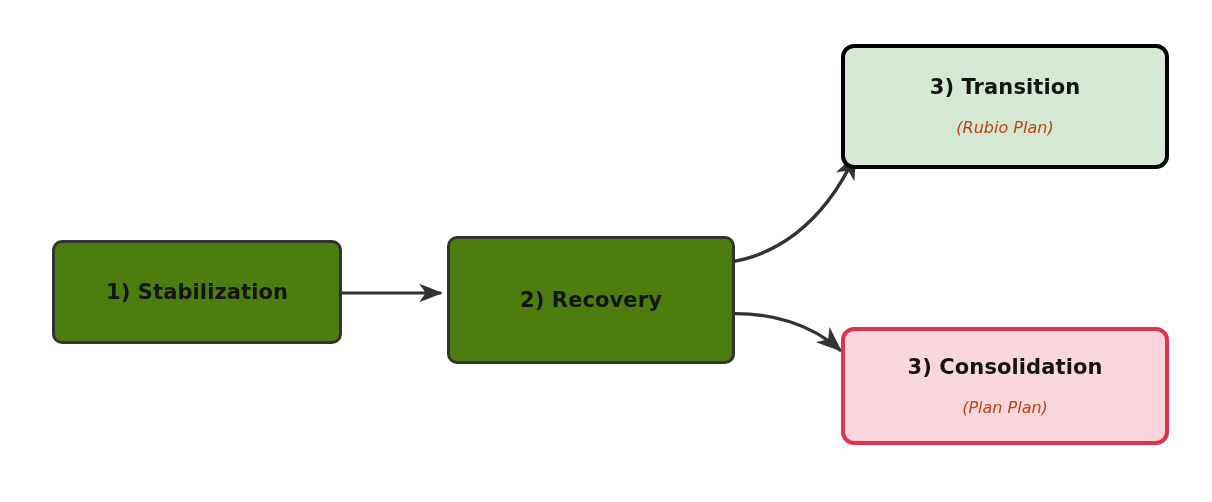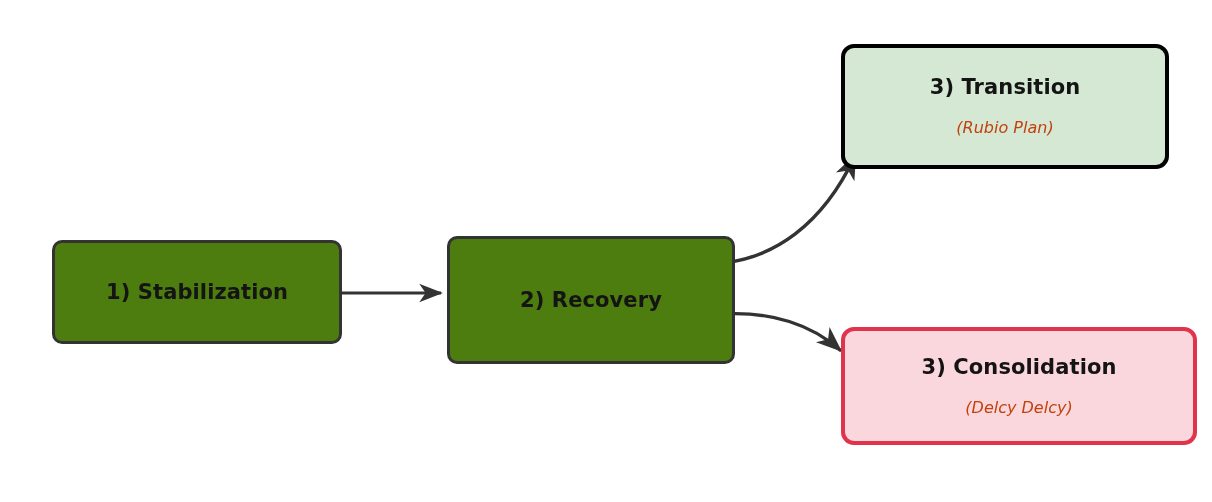--- a/index.html
+++ b/index.html
@@ -61,21 +61,21 @@
     font-style: italic;
     color: #c2410c;
     line-height: 1.15;
     margin-top: 20px;
   }
 
   
   #node-stabilization { left: 52px;  top: 240px; width: 290px; height: 104px; }
   #node-recovery      { left: 447px; top: 236px; width: 288px; height: 128px; }
   #node-transition    { left: 841px; top: 44px;  width: 328px; height: 125px; }
-  #node-consolidation { left: 841px; top: 327px; width: 356px; height: 118px; }
+  #node-consolidation { left: 841px; top: 327px; width: 328px; height: 118px; }
 </style>
 </head>
 <body>
 
 <div id="diagram-canvas">
 
   <svg class="edge-layer" viewBox="0 0 1212 502" width="1212" height="502" xmlns="http://www.w3.org/2000/svg">
     <defs>
       <marker id="arrowhead-straight" markerWidth="9" markerHeight="9" refX="7.4" refY="3.2" orient="auto" markerUnits="strokeWidth">
         <path d="M 0.6 0.3 L 8 3.2 L 0.6 6.1 L 2.6 3.2 Z" fill="#333333"></path>
@@ -100,16 +100,16 @@
     <div class="node-title">2) Recovery</div>
   </div>
 
   <div class="node node-outcome-positive" id="node-transition">
     <div class="node-title">3) Transition</div>
     <div class="node-subtitle">(Rubio Plan)</div>
   </div>
 
   <div class="node node-outcome-negative" id="node-consolidation">
     <div class="node-title">3) Consolidation</div>
-    <div class="node-subtitle">(Delcy Delcy)</div>
+    <div class="node-subtitle">(Plan Plan)</div>
   </div>
 
 </div>
 
 </body></html>

